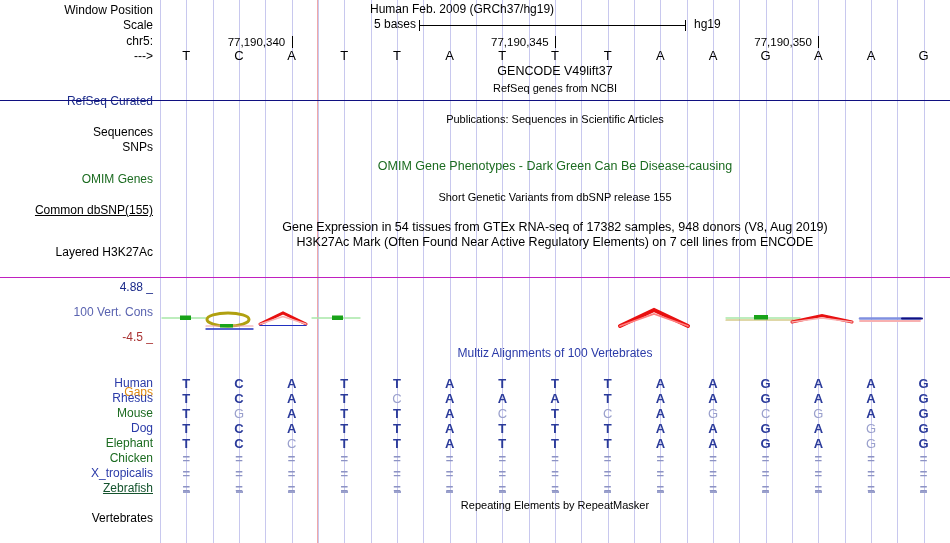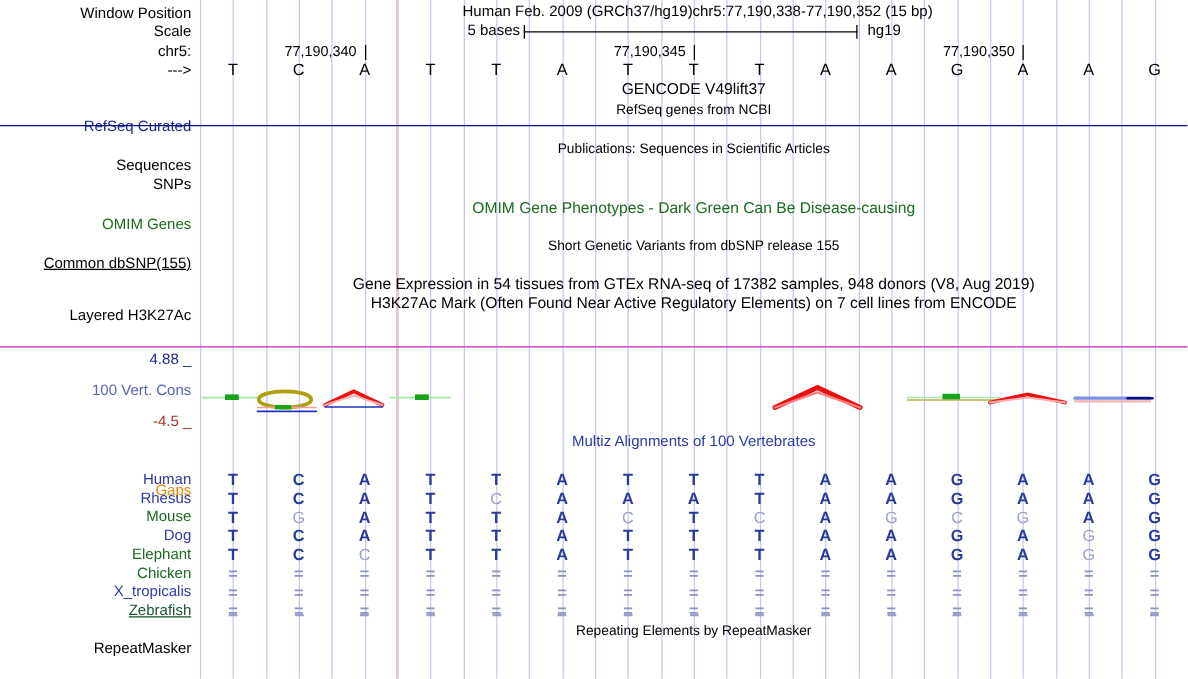--- a/index.html
+++ b/index.html
@@ -187,21 +187,21 @@
       <div class="lbl" style="top: 377px; color: rgb(42, 58, 168);">Human</div>
       <div class="lbl" style="top: 392px; color: rgb(42, 58, 168);">Rhesus</div>
       <div class="lbl" style="top: 407px; color: rgb(27, 107, 32);">Mouse</div>
       <div class="lbl" style="top: 422px; color: rgb(42, 58, 168);">Dog</div>
       <div class="lbl" style="top: 437px; color: rgb(27, 107, 32);">Elephant</div>
       <div class="lbl" style="top: 452px; color: rgb(27, 107, 32);">Chicken</div>
       <div class="lbl" style="top: 467px; color: rgb(42, 58, 168);">X_tropicalis</div>
       <div class="lbl" style="top: 482px; color: #14532d; text-decoration: underline;">Zebrafish</div>
     </div>
 
-  <div class="lbl" style="top:512px;">RepeatMasker</div>
+  <div class="lbl" style="top:512px;">Vertebrates</div>
 
   <div id="data">
     <div id="gridlayer">
         <div class="gridline" style="left: 0px;"></div>
         <div class="gridline" style="left: 26px;"></div>
         <div class="gridline" style="left: 53px;"></div>
         <div class="gridline" style="left: 79px;"></div>
         <div class="gridline" style="left: 105px;"></div>
         <div class="gridline" style="left: 132px;"></div>
         <div class="gridline" style="left: 158px;"></div>
@@ -226,21 +226,20 @@
         <div class="gridline" style="left: 658px;"></div>
         <div class="gridline" style="left: 685px;"></div>
         <div class="gridline" style="left: 711px;"></div>
         <div class="gridline" style="left: 737px;"></div>
         <div class="gridline" style="left: 764px;"></div>
       </div>
     <div class="leftrule"></div>
   </div>
 
   <div class="hdrtext" style="left:370px; top:3px;">Human Feb. 2009 (GRCh37/hg19)</div>
-  <div class="hdrtext" style="left:554px; top:3px;">chr5:77,190,338-77,190,352 (15 bp)</div>
 
   <div class="hdrtext" style="left:374px; top:18px;">5 bases</div>
   <div class="scalebar-line" style="left:419px; top:25px; width:267px;"></div>
   <div class="scalebar-cap" style="left:419px; top:20px;"></div>
   <div class="scalebar-cap" style="left:685px; top:20px;"></div>
   <div class="hdrtext" style="left:694px; top:18px;">hg19</div>
 
   <div id="coordlabels">
       <div class="coordlabel" style="left: 227.667px; top: 36px;">77,190,340</div>
       <div class="coordtick" style="left: 292px; top: 36px;"></div>

